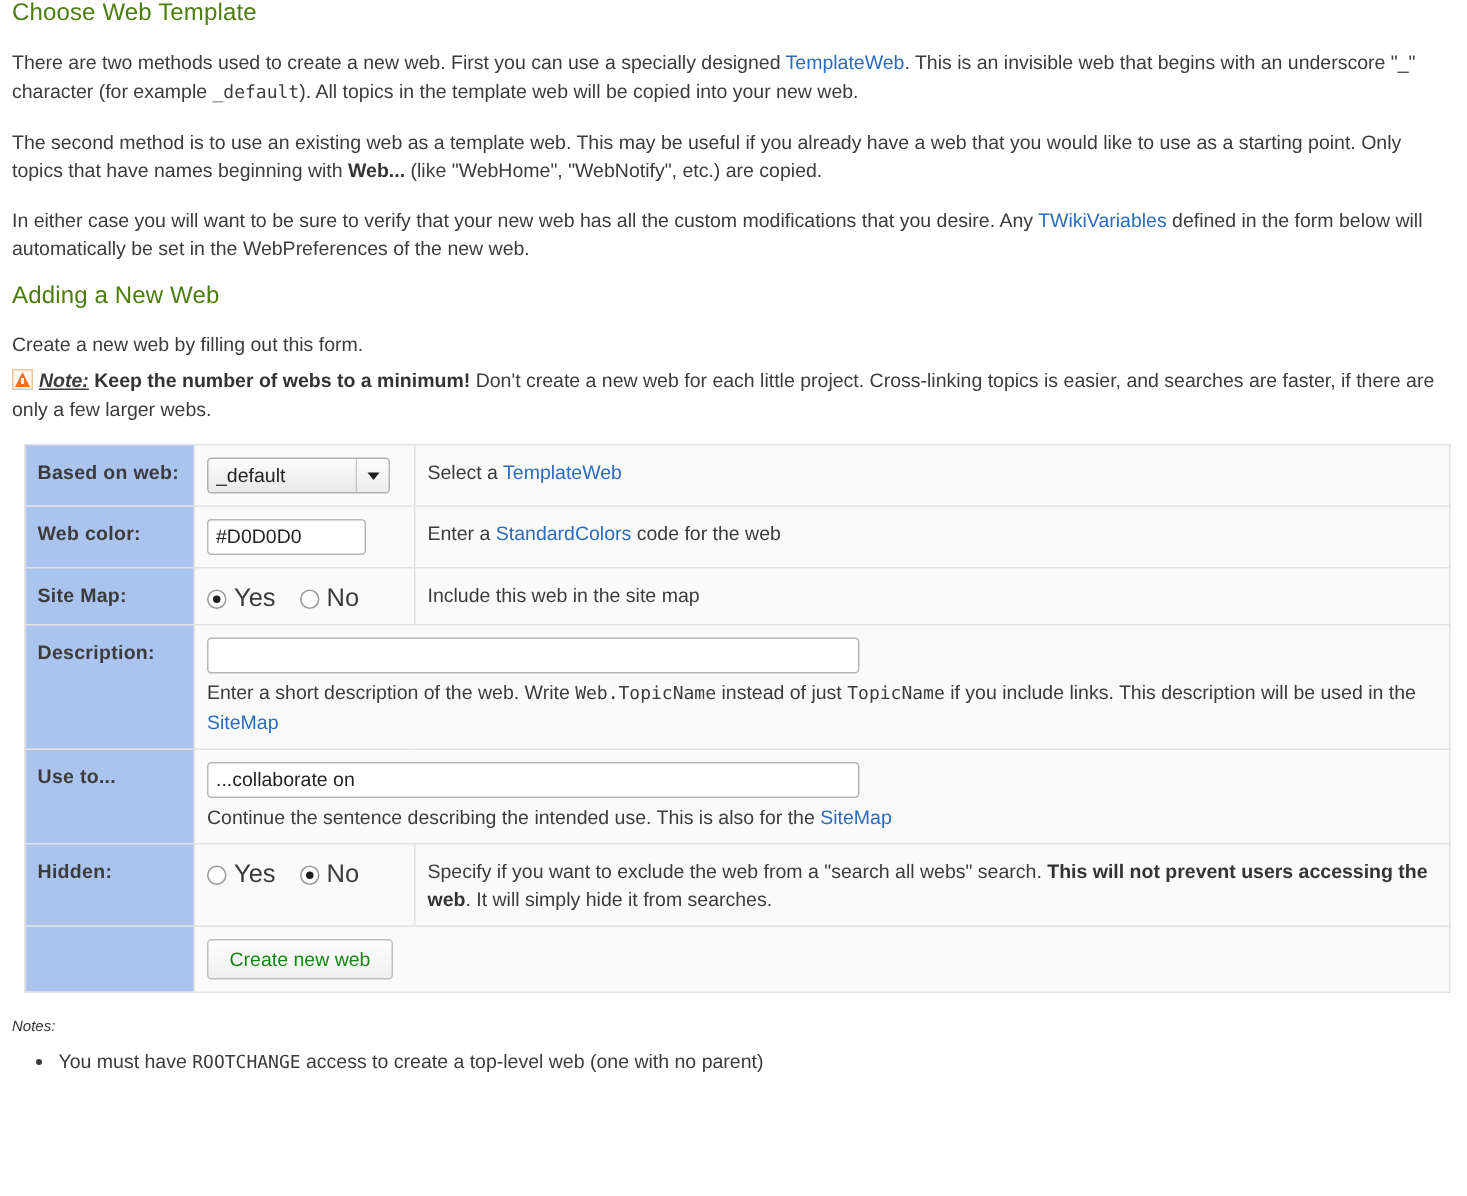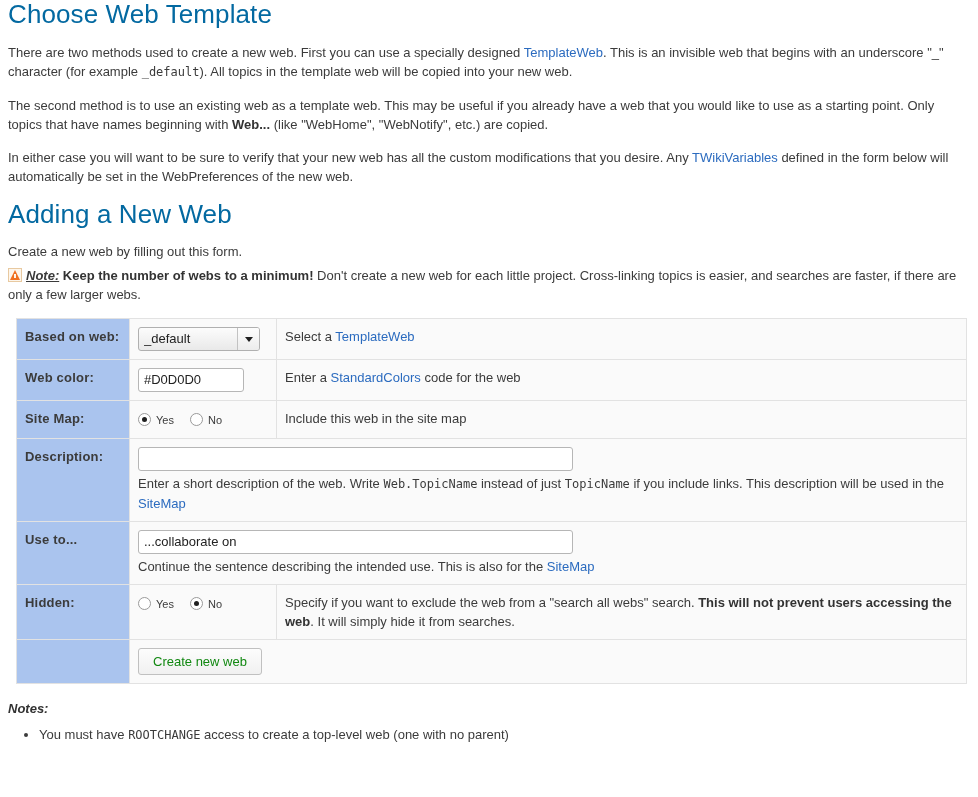--- a/index.html
+++ b/index.html
@@ -12,23 +12,23 @@
     height: 797px;
     overflow: hidden;
     font-family: "Liberation Sans", sans-serif;
     font-size: 13px;
     line-height: 1.45;
     color: #3b3b3b;
   }
   .page { padding: 0 8px; }
 
   h1.sect {
-    color: #0369a1;
+    color: #4d7c0f;
     font-weight: normal;
-    font-size: 26px;
+    font-size: 16px;
     line-height: 1.1;
     margin: 0 0 14px 0;
     letter-spacing: .1px;
   }
   h1.sect.mt { margin-top: 12px; }
 
   p.para {
     margin: 0 0 13px 0;
     font-size: 13px;
     line-height: 19.5px;
@@ -153,21 +153,21 @@
   .selwrap .arrow:after {
     content: "";
     position: absolute;
     left: 7px; top: 9px;
     width: 0; height: 0;
     border-left: 4px solid transparent;
     border-right: 4px solid transparent;
     border-top: 5px solid #1f1f1f;
   }
 
-  .radio-grp { padding-top: 2px; font-size: 11px; white-space: nowrap; }
+  .radio-grp { padding-top: 2px; font-size: 17px; white-space: nowrap; }
   .radio-grp label { margin-right: 16px; cursor: default; }
   .rad {
     display: inline-block;
     width: 13px; height: 13px;
     border: 1px solid #9a9a9a;
     border-radius: 50%;
     background: #fff;
     vertical-align: -2px;
     margin-right: 5px;
     position: relative;
@@ -186,23 +186,23 @@
     font-size: 13px;
     color: #118811;
     background: linear-gradient(#fdfdfd, #f0f0f0);
     border: 1px solid #c0c0c0;
     border-radius: 3px;
     padding: 5px 14px;
     cursor: pointer;
   }
 
   .notes-head {
-    font-weight: bold;
+    font-weight: normal;
     font-style: italic;
-    font-size: 13px;
+    font-size: 10px;
     color: #333;
     margin: 16px 0 6px 0;
   }
   ul.notes {
     margin: 0 0 0 0;
     padding-left: 31px;
     list-style: disc;
   }
   ul.notes li {
     font-size: 13px;

